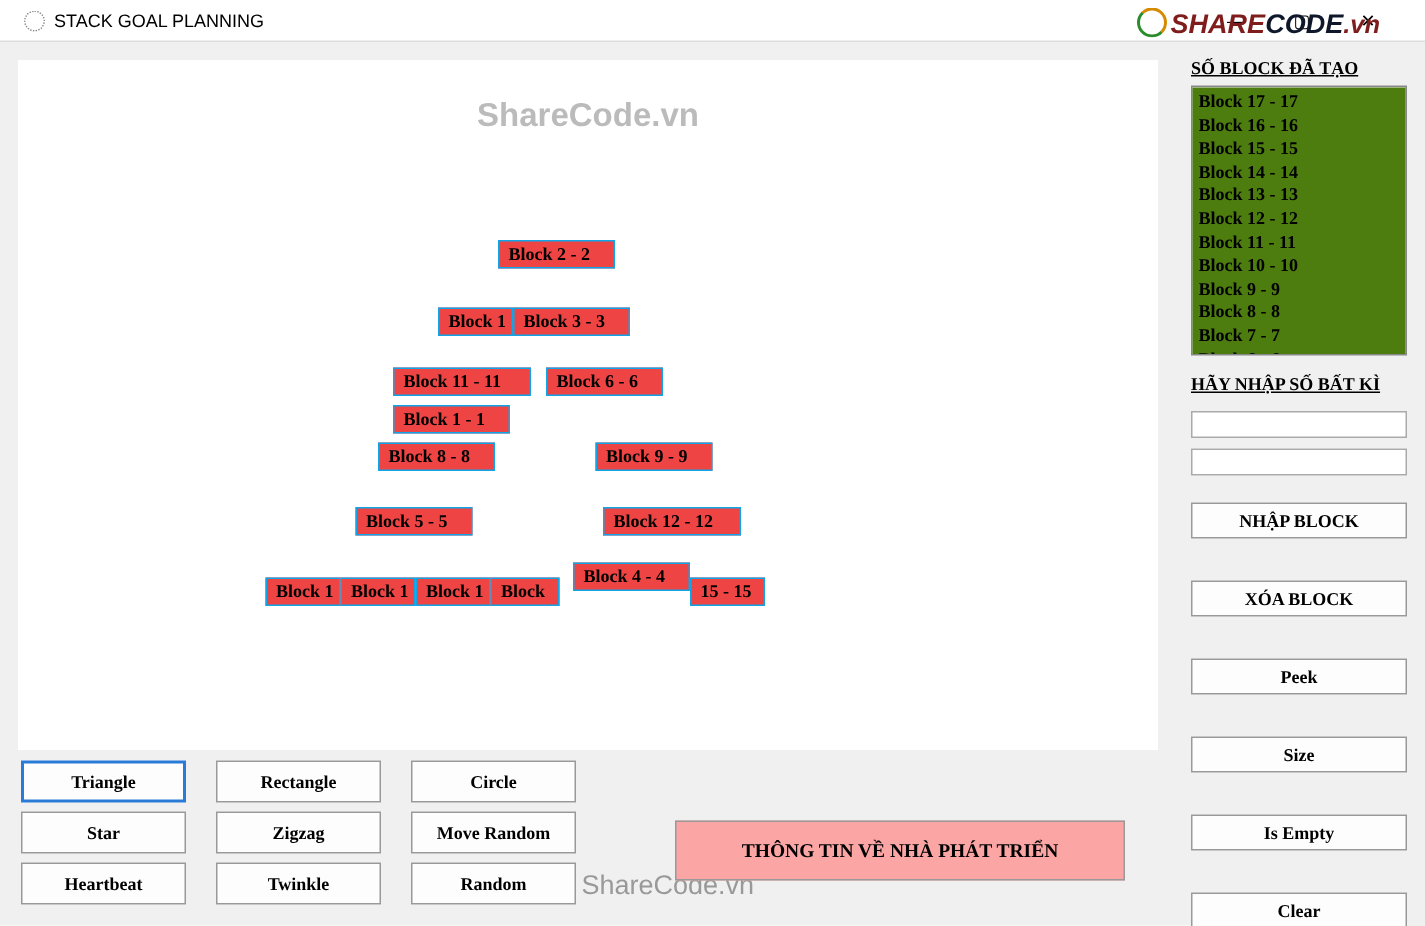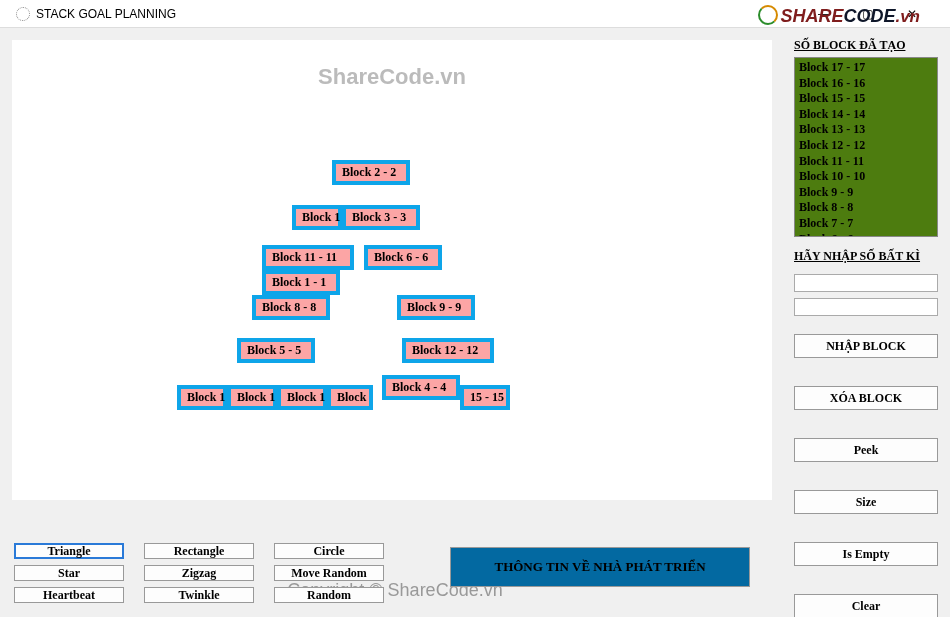--- a/index.html
+++ b/index.html
@@ -83,57 +83,57 @@
       border-radius: 50%;
       border-top-color: #d68a00;
       border-right-color: #d68a00;
       vertical-align: middle;
       margin-right: 2px;
       position: relative;
       top: -2px;
     }
     .block-box {
       position: absolute;
-      border: 4px solid #0ea5e9;
-      background: #fca5a5;
+      border: 1px solid #0ea5e9;
+      background: #ef4444;
       font-size: 12px;
       font-weight: bold;
       padding: 1px 6px;
       white-space: nowrap;
       font-family: "Times New Roman", serif;
     }
     .bottom-buttons {
       position: absolute;
       bottom: 14px;
       left: 14px;
       display: grid;
       grid-template-columns: repeat(3, 110px);
       gap: 6px 20px;
     }
     .btn {
       border: 1px solid #999;
       background: #fdfdfd;
       font-size: 12px;
       font-weight: bold;
-      height: 16px;
+      height: 28px;
       display: flex;
       align-items: center;
       justify-content: center;
       cursor: pointer;
       font-family: "Times New Roman", serif;
     }
     .btn.selected { border: 2px solid #2a7ad8; }
     .big-btn {
       position: absolute;
       bottom: 30px;
       left: 450px;
       width: 300px;
       height: 40px;
       border: 1px solid #999;
-      background: #0369a1;
+      background: #fca5a5;
       font-size: 13px;
       font-weight: bold;
       display: flex;
       align-items: center;
       justify-content: center;
       cursor: pointer;
       font-family: "Times New Roman", serif;
     }
     .right {
       width: 160px;

